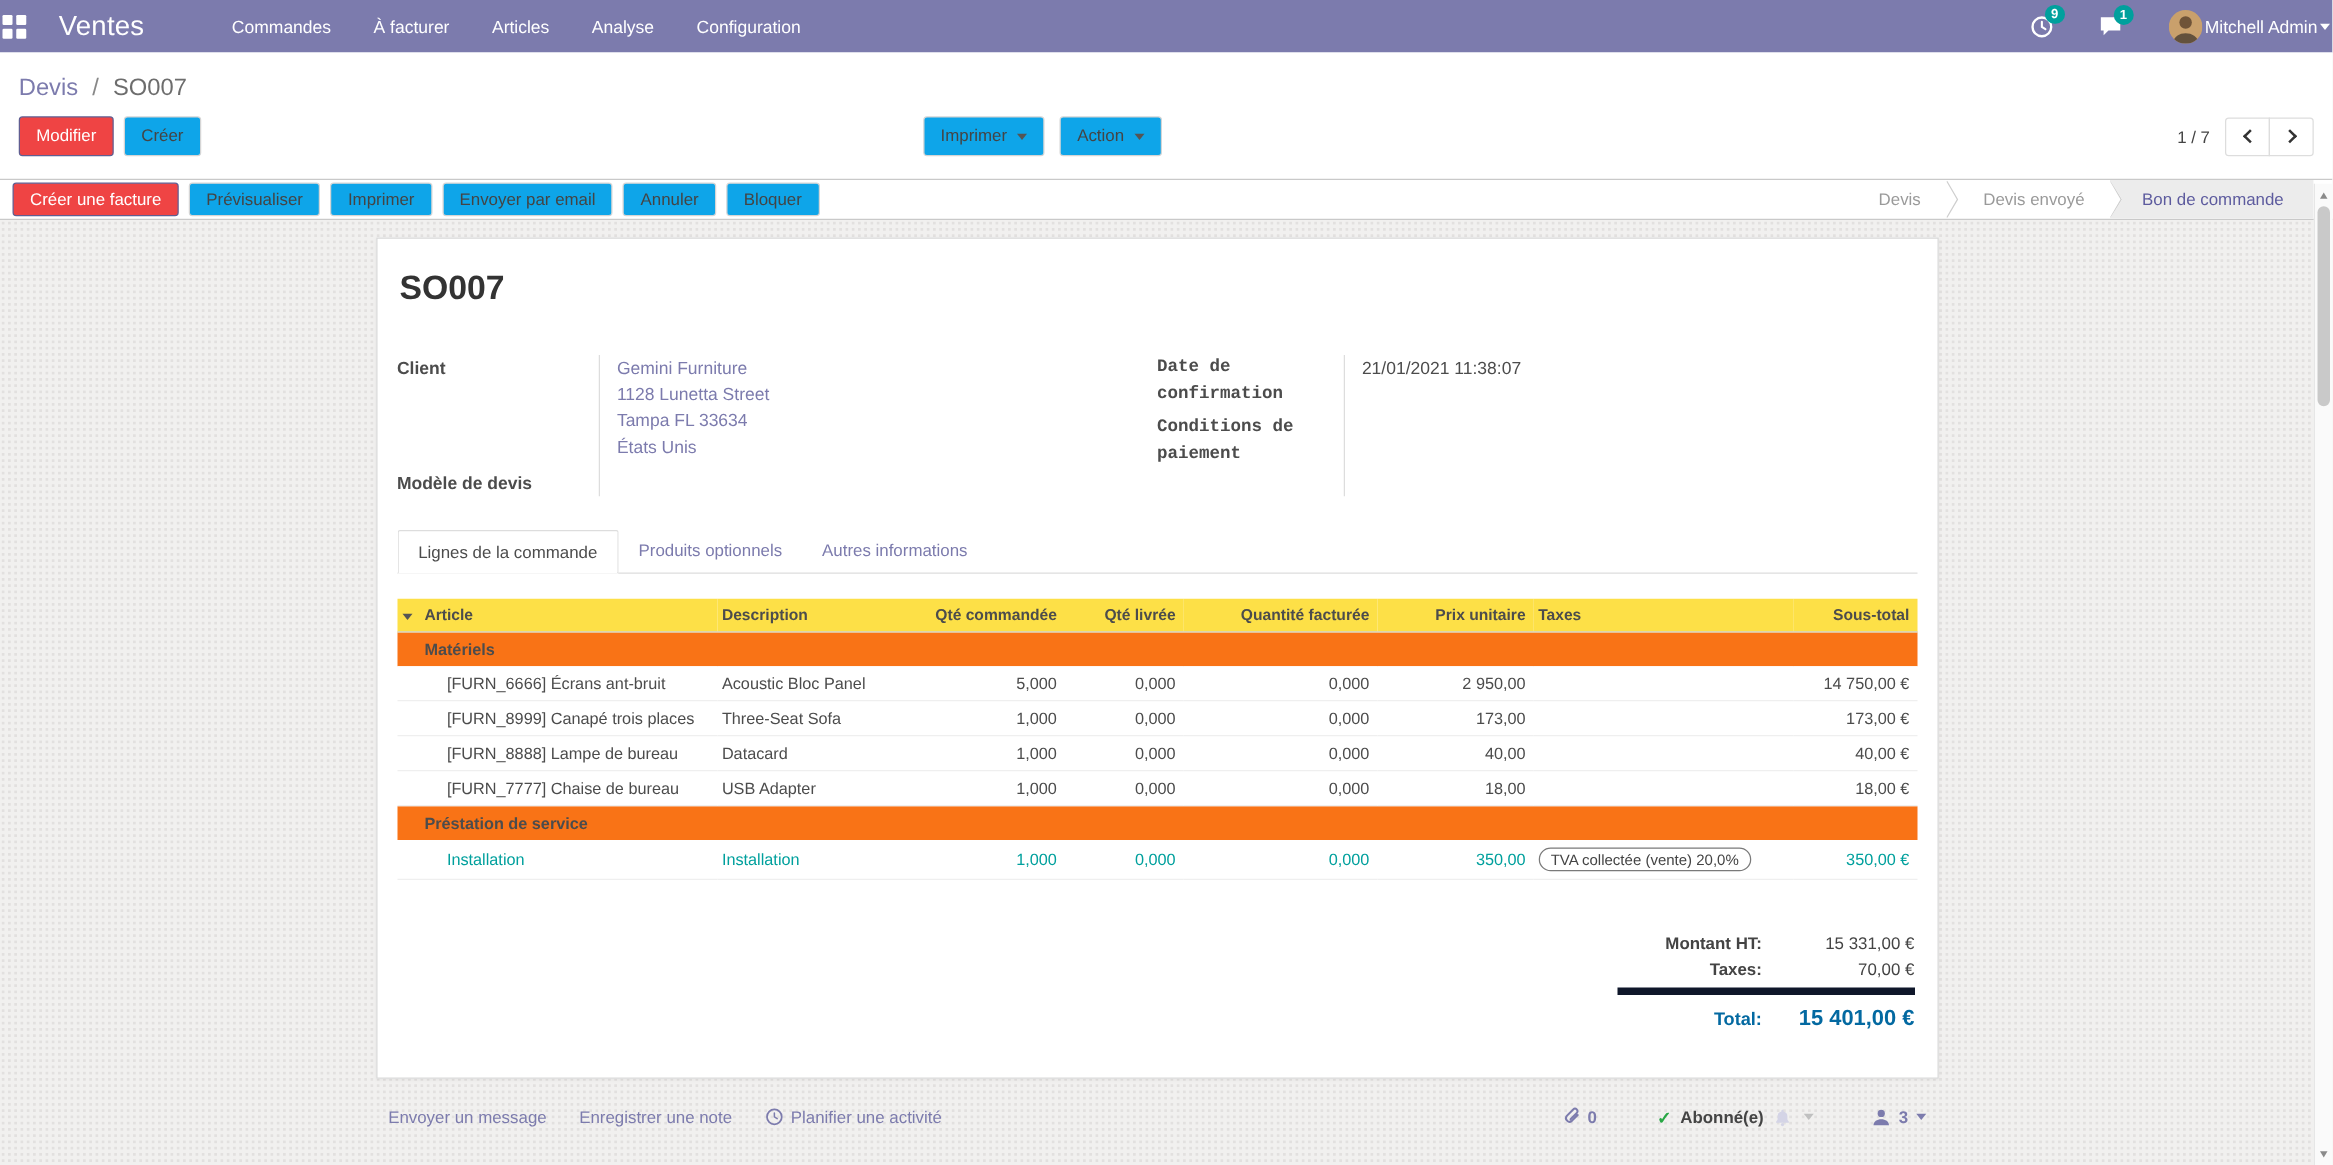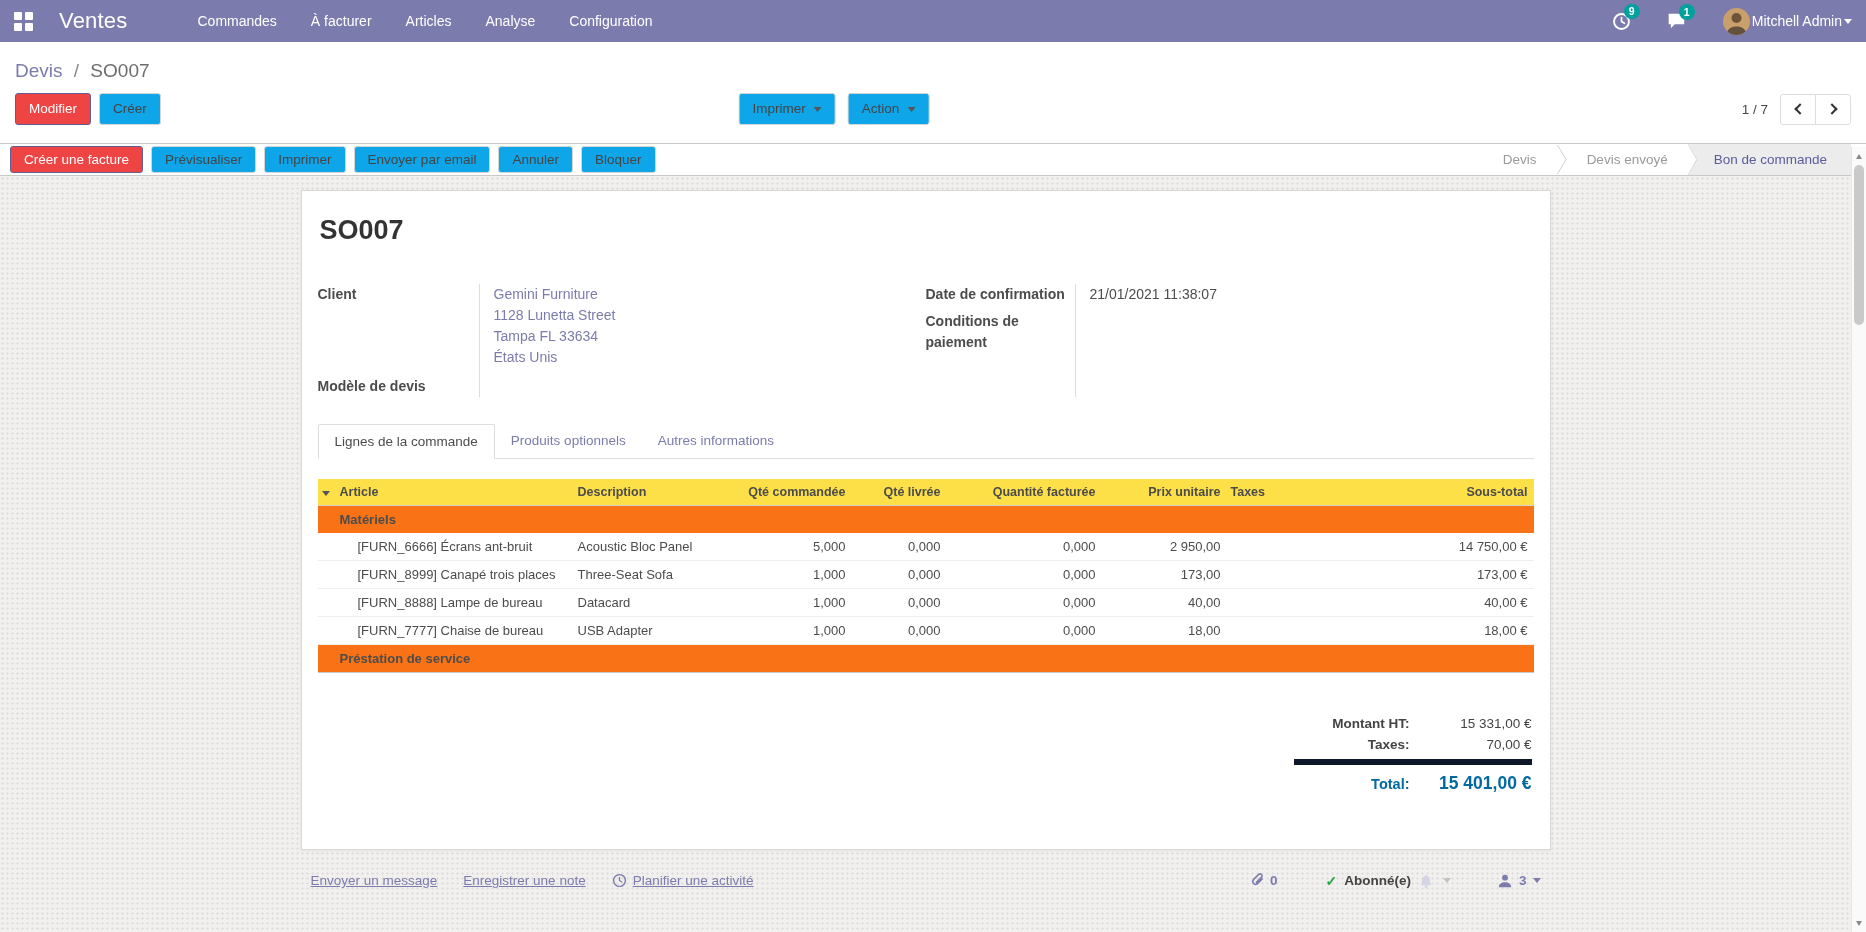--- a/index.html
+++ b/index.html
@@ -7,21 +7,21 @@
   body {
     width:1866px; height:932px; overflow:hidden;
     font-family:"Liberation Sans", sans-serif;
     background:#fff; color:#4c4c4c;
   }
   .page { position:relative; width:1866px; height:932px; display:flex; flex-direction:column; }
 
   
   .navbar {
     height:42px; background:#7c7bad; display:flex; align-items:center;
-    padding:0 14px; color:#fff; flex:0 0 auto;
+    padding:0 2px; color:#fff; flex:0 0 auto;
   }
   .apps-grid { display:grid; grid-template-columns:8px 8px; grid-gap:3px; cursor:pointer; }
   .apps-grid span { width:8px; height:8px; background:#fff; border-radius:1px; }
   .brand { font-size:22px; margin-left:26px; letter-spacing:.2px; }
   .top-menu { display:flex; margin-left:68px; gap:30px; font-size:14px; }
   .top-menu .menu-item { cursor:pointer; padding:4px 2px; }
   .nav-right { margin-left:auto; display:flex; align-items:center; gap:36px; }
   .nav-icon-wrap { position:relative; cursor:pointer; display:flex; align-items:center; }
   .nav-badge {
     position:absolute; top:-8px; left:12px; background:#00a09d; color:#fff;
@@ -89,21 +89,21 @@
   .order-title { font-size:27px; font-weight:bold; color:#333; margin:2px 0 38px 2px; }
 
   .form-groups { display:flex; }
   .fgroup { width:50%; display:flex; }
   .fgroup .labels { border-right:1px solid #ddd; flex:0 0 auto; padding-right:8px; }
   .fgroup .values { padding-left:14px; }
   .flabel { font-size:14px; font-weight:bold; color:#4c4c4c; line-height:21px; }
   .fvalue { font-size:14px; color:#4c4c4c; line-height:21px; }
   .link { color:#7c7bad; cursor:pointer; }
   .g-left .labels { width:162px; }
-  .g-right .labels { width:150px; }
+  .g-right .labels { width:150px;font-family:Liberation Mono, monospace; }
   .lbl-client { height:92px; }
   .lbl-payment { margin-top:6px; }
 
   
   .tabs { margin-top:27px; border-bottom:1px solid #ddd; display:flex; font-size:13.5px; }
   .tab { padding:9px 16px; cursor:pointer; color:#7c7bad; }
   .tab.active {
     color:#4c4c4c; background:#fff; border:1px solid #ddd; border-bottom:1px solid #fff;
     margin-bottom:-1px; border-radius:2px 2px 0 0;
   }
@@ -134,21 +134,21 @@
     font-size:13.5px; color:#444; }
   .trow .tlbl { font-weight:bold; }
   .trow .tval { min-width:122px; text-align:right; }
   .trow.total { border-top:6px solid #0f172a; margin-top:4px; padding-top:8px; color:#0369a1; }
   .trow.total .tlbl { font-size:14.5px; }
   .trow.total .tval { font-size:17.5px; font-weight:bold; }
 
   
   .chatter { width:1250px; margin:22px auto 0; display:flex; align-items:center; padding:0 10px; }
   .chatter-links { display:flex; gap:26px; font-size:13.5px; }
-  .chatter-link { color:#7c7bad; cursor:pointer; display:flex; align-items:center; gap:6px;text-decoration:underline; }
+  .chatter-link { color:#7c7bad; cursor:pointer; display:flex; align-items:center; gap:6px; }
   .chatter-right { margin-left:auto; display:flex; align-items:center; }
   .attach { display:flex; align-items:center; gap:4px; color:#7c7bad; font-size:13.5px;
     font-weight:bold; cursor:pointer; }
   .follow { display:flex; align-items:center; gap:7px; margin-left:48px; cursor:pointer; }
   .check { color:#28a745; font-weight:bold; font-size:14px; }
   .follow-label { font-weight:bold; color:#444; font-size:13.5px; }
   .bell-caret { border-top-color:#c0c0c0; margin-left:2px; }
   .followers { display:flex; align-items:center; gap:6px; color:#7c7bad; font-size:13.5px;
     font-weight:bold; margin-left:46px; cursor:pointer; }
 
@@ -375,20 +375,31 @@
             <td>USB Adapter</td>
             <td class="num">1,000</td>
             <td class="num">0,000</td>
             <td class="num">0,000</td>
             <td class="num">18,00</td>
             <td></td>
             <td class="num">18,00 €</td>
           </tr>
           <tr class="section">
             <td colspan="9">Préstation de service</td>
+          </tr>
+          <tr class="hl">
+            <td></td>
+            <td class="first">Installation</td>
+            <td class="desc">Installation</td>
+            <td class="num">1,000</td>
+            <td class="num">0,000</td>
+            <td class="num">0,000</td>
+            <td class="num">350,00</td>
+            <td><span class="tax-badge">TVA collectée (vente) 20,0%</span></td>
+            <td class="num">350,00 €</td>
           </tr>
         </tbody>
       </table>
 
       <div class="totals">
         <div class="trow">
           <span class="tlbl">Montant HT:</span>
           <span class="tval">15 331,00 €</span>
         </div>
         <div class="trow">

